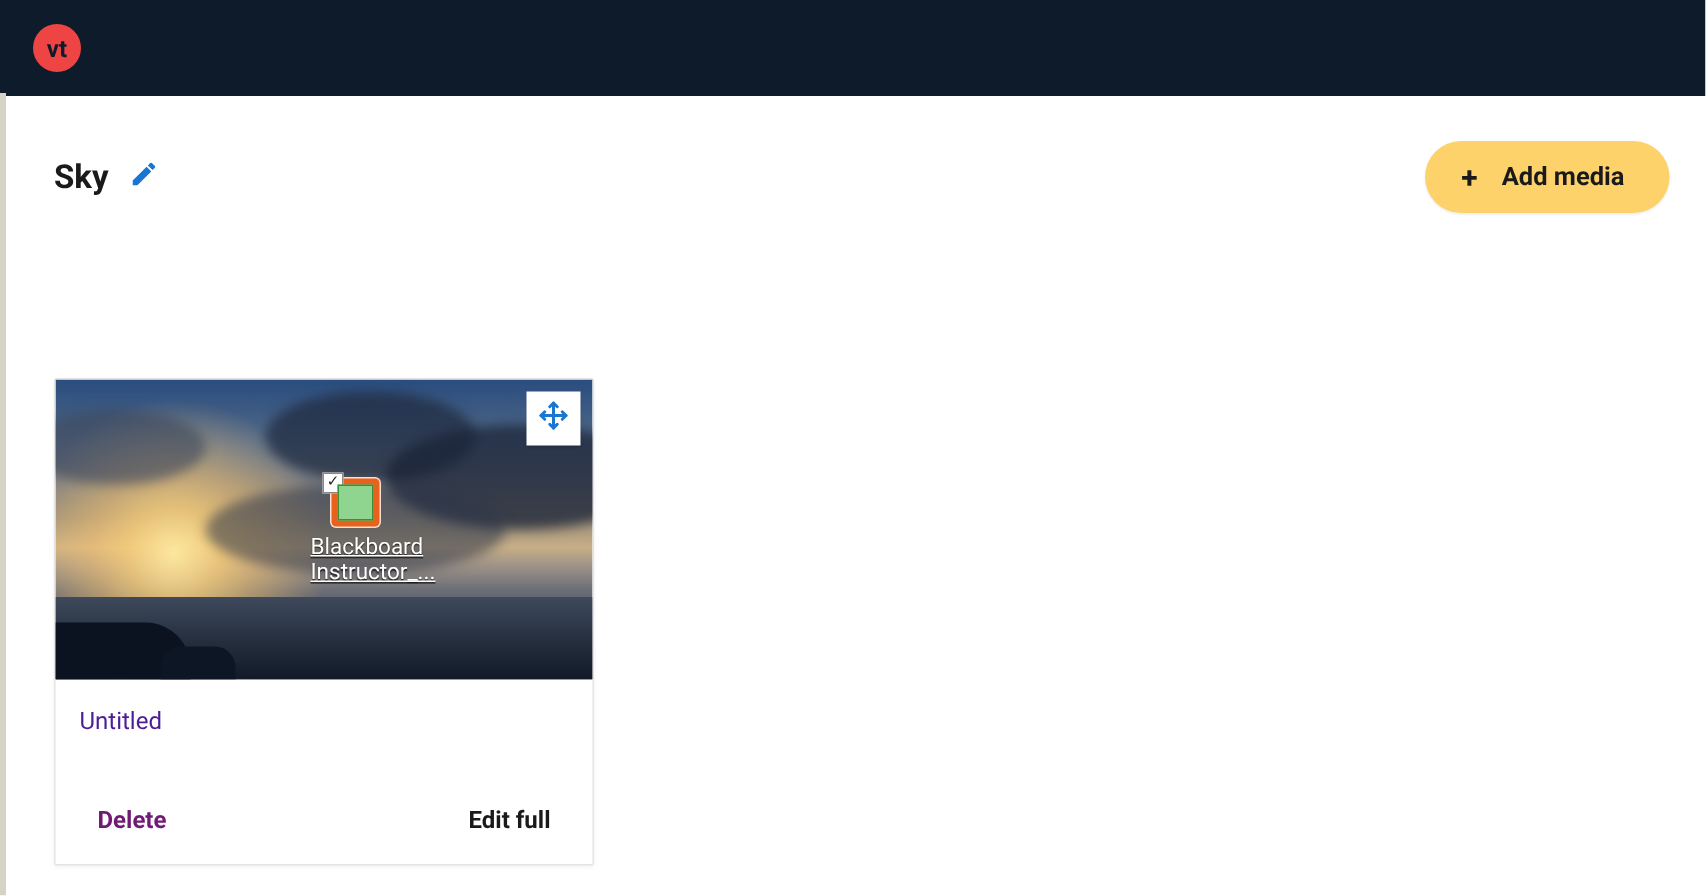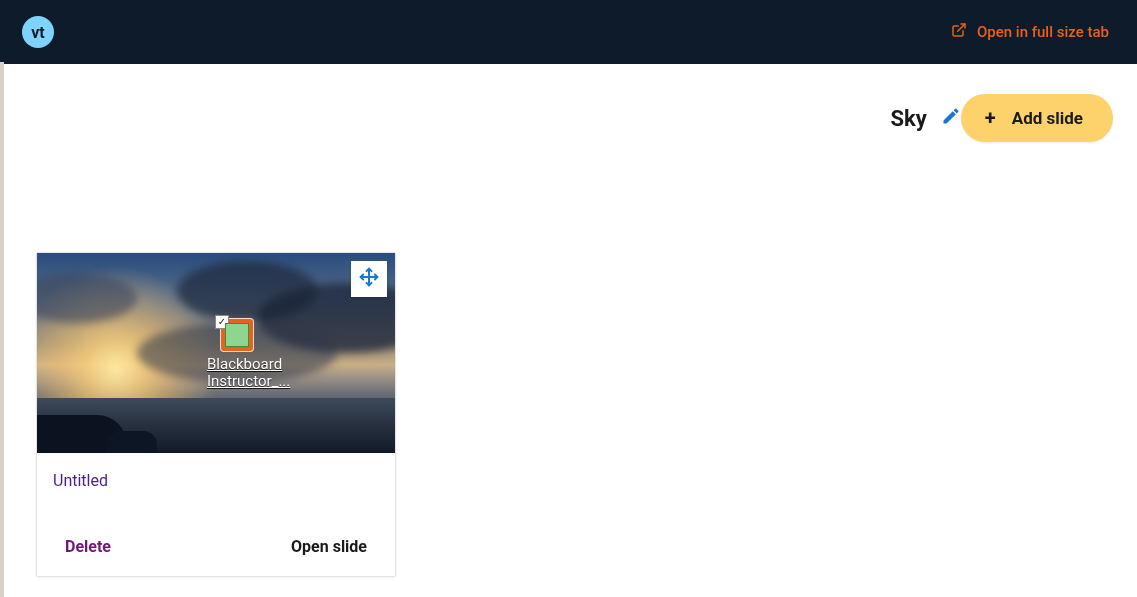--- a/index.html
+++ b/index.html
@@ -21,37 +21,37 @@
   .header {
     height: 64px;
     background: #0d1b2a;
     display: flex;
     align-items: center;
     padding: 0 28px 0 22px;
     justify-content: space-between;
   }
   .header-left { display: flex; align-items: center; gap: 16px; }
   .logo-circle {
-    width: 32px; height: 32px; border-radius: 50%; background: #7dd3fc;
+    width: 32px; height: 32px; border-radius: 50%; background: #ef4444;
     display: flex; align-items: center; justify-content: center;
     color: #0d1b2a; font-weight: 700; font-size: 16px;
   }
   .app-title { color: #fff; font-size: 19px; font-weight: 700; }
   .open-tab {
     color: #e8621e; font-size: 15px; font-weight: 500;
     display: flex; align-items: center; gap: 10px; cursor: pointer;
   }
   .open-tab svg { width: 16px; height: 16px; }
   .content {
     position: absolute;
     left: 4px; right: 0; top: 64px;
     padding: 30px 24px 0 32px;
   }
   .title-row {
-    display: flex; align-items: center; justify-content: flex-end;
+    display: flex; align-items: center; justify-content: space-between;
     margin-bottom: 110px;
   }
   .title-left { display: flex; align-items: center; gap: 14px; }
   .project-title { font-size: 22px; font-weight: 700; color: #1a1a1a; }
   .edit-title-btn { color: #1976d2; cursor: pointer; }
   .edit-title-btn svg { width: 20px; height: 20px; }
   .add-media-btn {
     background: #fdd26b;
     border-radius: 999px;
     padding: 14px 30px 14px 24px;
@@ -143,47 +143,37 @@
 </style>
 </head>
 <body>
 
 <div class="left-edge"></div>
 
 <div class="header">
   <div class="header-left">
     <div class="logo-circle">vt</div>
   </div>
-  <div class="open-tab">
-    <span>
-      <svg viewBox="0 0 24 24" fill="none" stroke="currentColor" stroke-width="2.2" stroke-linecap="round" stroke-linejoin="round">
-        <path d="M18 13v6a2 2 0 0 1-2 2H5a2 2 0 0 1-2-2V8a2 2 0 0 1 2-2h6"></path>
-        <polyline points="15 3 21 3 21 9"></polyline>
-        <line x1="10" y1="14" x2="21" y2="3"></line>
-      </svg>
-    </span>
-    <span>Open in full size tab</span>
-  </div>
 </div>
 
 <div class="content">
   <div class="title-row">
     <div class="title-left">
       <div class="project-title">Sky</div>
       <div class="edit-title-btn">
         <span>
           <svg viewBox="0 0 24 24" fill="currentColor">
             <path d="M3 17.25V21h3.75l11.06-11.06-3.75-3.75L3 17.25zM20.71 7.04a1 1 0 0 0 0-1.41l-2.34-2.34a1 1 0 0 0-1.41 0l-1.83 1.83 3.75 3.75 1.83-1.83z"></path>
           </svg>
         </span>
       </div>
     </div>
     <div class="add-media-btn">
       <span class="plus">+</span>
-      <span>Add slide</span>
+      <span>Add media</span>
     </div>
   </div>
 
   <div class="slide-card">
     <div class="slide-thumb">
       <div class="sky-bg"></div>
       <div class="cloud c1"></div>
       <div class="cloud c2"></div>
       <div class="cloud c3"></div>
       <div class="cloud c4"></div>
@@ -208,16 +198,16 @@
             <line x1="12" y1="2" x2="12" y2="22"></line>
           </svg>
         </span>
       </div>
     </div>
     <div class="slide-body">
       <div class="slide-title">Untitled</div>
     </div>
     <div class="slide-actions">
       <div class="delete-btn">Delete</div>
-      <div class="edit-slide-btn">Open slide</div>
+      <div class="edit-slide-btn">Edit full</div>
     </div>
   </div>
 </div>
 
 </body></html>

